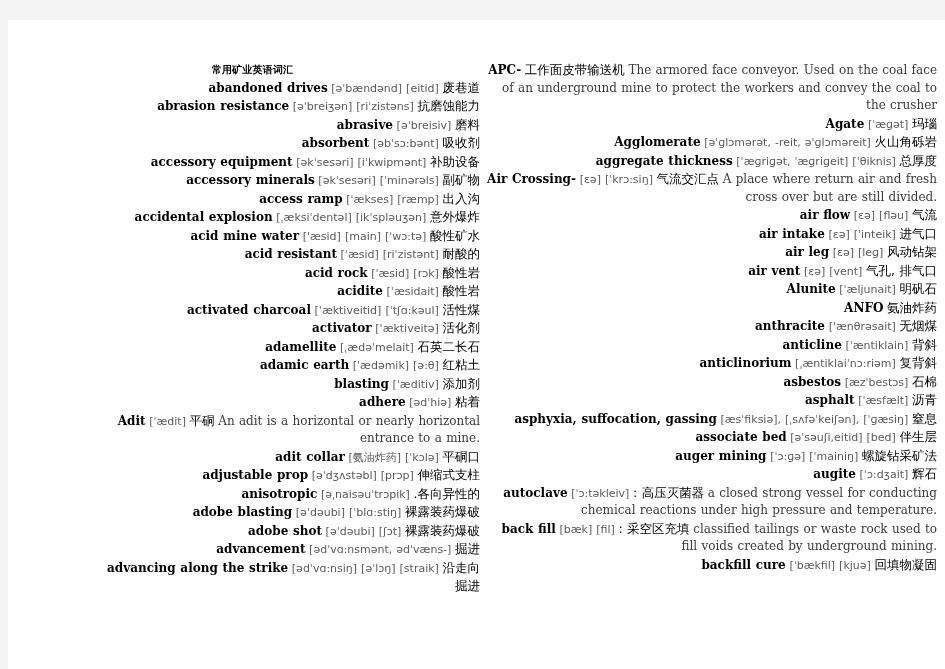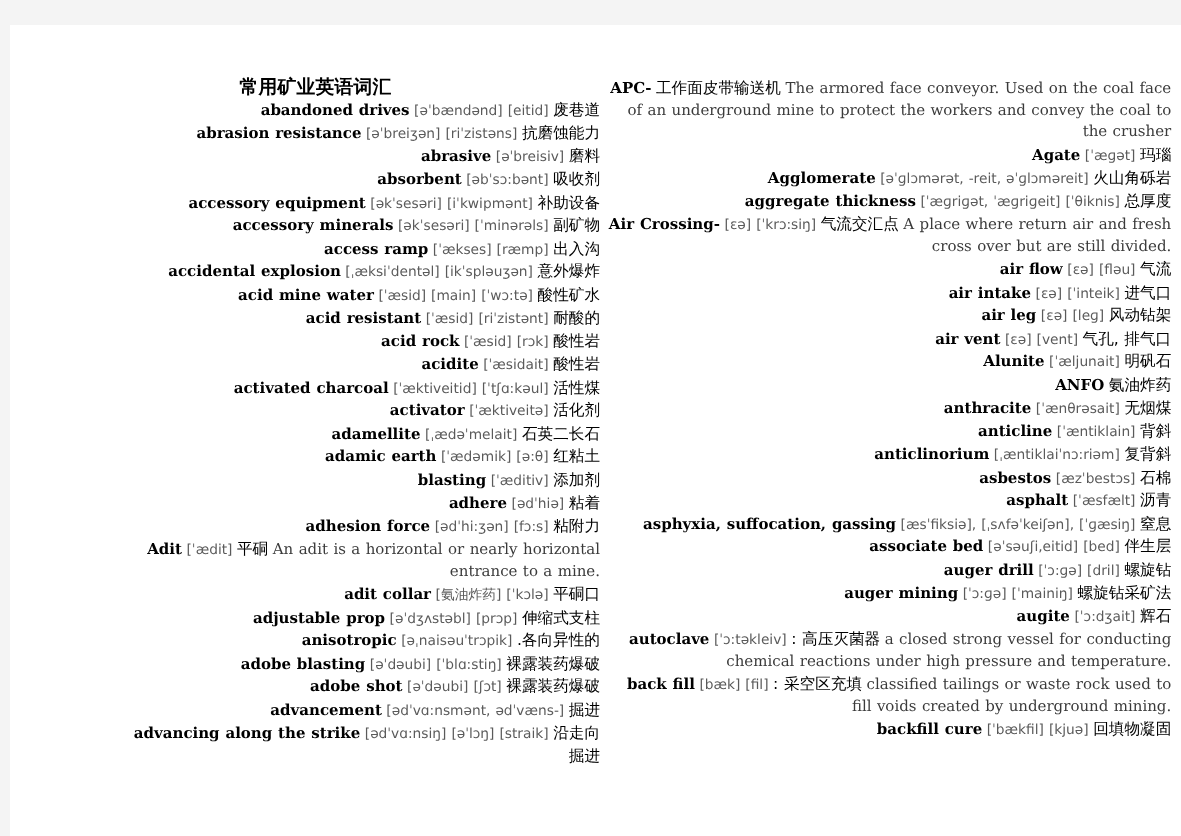--- a/index.html
+++ b/index.html
@@ -43,21 +43,21 @@
   }
   #col-right {
     width: 459px;
     padding-left: 1px;
     padding-top: 41px;
     padding-right: 8px;
   }
   .doc-title {
     text-align: center;
     font-weight: bold;
-    font-size: 15px;
+    font-size: 10px;
     line-height: 17.5px;
     font-family: "DejaVu Sans", "Liberation Sans", sans-serif;
     margin: 0 0 0 0;
     padding-right: 70px;
     letter-spacing: 0.2px;
   }
   .entry {
     margin: 0;
     padding: 0;
     text-align: right;
@@ -104,21 +104,20 @@
           <p class="entry"><span class="hw">acid mine water</span> <span class="ph">[ˈæsid] [main] [ˈwɔ:tə]</span> <span class="cn">酸性矿水</span></p>
           <p class="entry"><span class="hw">acid resistant</span> <span class="ph">[ˈæsid] [riˈzistənt]</span> <span class="cn">耐酸的</span></p>
           <p class="entry"><span class="hw">acid rock</span> <span class="ph">[ˈæsid] [rɔk]</span> <span class="cn">酸性岩</span></p>
           <p class="entry"><span class="hw">acidite</span> <span class="ph">[ˈæsidait]</span> <span class="cn">酸性岩</span></p>
           <p class="entry"><span class="hw">activated charcoal</span> <span class="ph">[ˈæktiveitid] [ˈtʃɑ:kəul]</span> <span class="cn">活性煤</span></p>
           <p class="entry"><span class="hw">activator</span> <span class="ph">[ˈæktiveitə]</span> <span class="cn">活化剂</span></p>
           <p class="entry"><span class="hw">adamellite</span> <span class="ph">[ˌædəˈmelait]</span> <span class="cn">石英二长石</span></p>
           <p class="entry"><span class="hw">adamic earth</span> <span class="ph">[ˈædəmik] [ə:θ]</span> <span class="cn">红粘土</span></p>
           <p class="entry"><span class="hw">blasting</span> <span class="ph">[ˈæditiv]</span> <span class="cn">添加剂</span></p>
           <p class="entry"><span class="hw">adhere</span> <span class="ph">[ədˈhiə]</span> <span class="cn">粘着</span></p>
-          <p class="entry"><span class="hw">adhesion force</span> <span class="ph">[ədˈhi:ʒən] [fɔ:s]</span> <span class="cn">粘附力</span></p>
           <p class="entry"><span class="hw">Adit</span> <span class="ph">[ˈædit]</span> <span class="cn">平硐</span> <span class="en">An adit is a horizontal or nearly horizontal entrance to a mine.</span></p>
           <p class="entry"><span class="hw">adit collar</span> <span class="ph">[氨油炸药] [ˈkɔlə]</span> <span class="cn">平硐口</span></p>
           <p class="entry"><span class="hw">adjustable prop</span> <span class="ph">[əˈdʒʌstəbl] [prɔp]</span> <span class="cn">伸缩式支柱</span></p>
           <p class="entry"><span class="hw">anisotropic</span> <span class="ph">[əˌnaisəuˈtrɔpik]</span> <span class="cn">.各向异性的</span></p>
           <p class="entry"><span class="hw">adobe blasting</span> <span class="ph">[əˈdəubi] [ˈblɑ:stiŋ]</span> <span class="cn">裸露装药爆破</span></p>
           <p class="entry"><span class="hw">adobe shot</span> <span class="ph">[əˈdəubi] [ʃɔt]</span> <span class="cn">裸露装药爆破</span></p>
           <p class="entry"><span class="hw">advancement</span> <span class="ph">[ədˈvɑ:nsmənt, ədˈvæns-]</span> <span class="cn">掘进</span></p>
           <p class="entry"><span class="hw">advancing along the strike</span> <span class="ph">[ədˈvɑ:nsiŋ] [əˈlɔŋ]  [straik]</span> <span class="cn">沿走向掘进</span></p>
         </div>
     </div>
@@ -136,21 +135,20 @@
           <p class="entry"><span class="hw">air vent</span> <span class="ph">[ɛə]  [vent]</span> <span class="cn">气孔, 排气口</span></p>
           <p class="entry"><span class="hw">Alunite</span> <span class="ph">[ˈæljunait]</span> <span class="cn">明矾石</span></p>
           <p class="entry"><span class="hw">ANFO</span> <span class="cn">氨油炸药</span></p>
           <p class="entry"><span class="hw">anthracite</span> <span class="ph">[ˈænθrəsait]</span> <span class="cn">无烟煤</span></p>
           <p class="entry"><span class="hw">anticline</span> <span class="ph">[ˈæntiklain]</span> <span class="cn">背斜</span></p>
           <p class="entry"><span class="hw">anticlinorium</span> <span class="ph">[ˌæntiklaiˈnɔ:riəm]</span> <span class="cn">复背斜</span></p>
           <p class="entry"><span class="hw">asbestos</span> <span class="ph">[æzˈbestɔs]</span> <span class="cn">石棉</span></p>
           <p class="entry"><span class="hw">asphalt</span> <span class="ph">[ˈæsfælt]</span> <span class="cn">沥青</span></p>
           <p class="entry"><span class="hw">asphyxia, suffocation, gassing</span> <span class="ph">[æsˈfiksiə], [ˌsʌfəˈkeiʃən], [ˈɡæsiŋ]</span> <span class="cn">窒息</span></p>
           <p class="entry"><span class="hw">associate bed</span> <span class="ph">[əˈsəuʃi,eitid] [bed]</span> <span class="cn">伴生层</span></p>
-          <p class="entry"><span class="hw">auger drill</span> <span class="ph">[ˈɔ:ɡə] [dril]</span> <span class="cn">螺旋钻</span></p>
           <p class="entry"><span class="hw">auger mining</span> <span class="ph">[ˈɔ:ɡə] [ˈmainiŋ]</span> <span class="cn">螺旋钻采矿法</span></p>
           <p class="entry"><span class="hw">augite</span> <span class="ph">[ˈɔ:dʒait]</span> <span class="cn">辉石</span></p>
           <p class="entry"><span class="hw">autoclave</span> <span class="ph">[ˈɔ:təkleiv]</span> <span class="cn">: 高压灭菌器</span> <span class="en">a closed strong vessel for conducting chemical reactions under high pressure and temperature.</span></p>
           <p class="entry"><span class="hw">back fill</span> <span class="ph">[bæk] [fil]</span> <span class="cn">: 采空区充填</span> <span class="en">classified tailings or waste rock used to fill voids created by underground mining.</span></p>
           <p class="entry"><span class="hw">backfill cure</span> <span class="ph">[ˈbækfil] [kjuə]</span> <span class="cn">回填物凝固</span></p>
         </div>
     </div>
 
   </div>
 </div>

